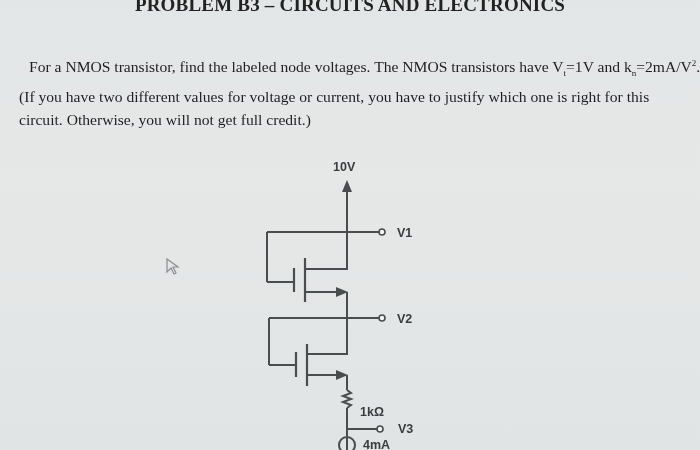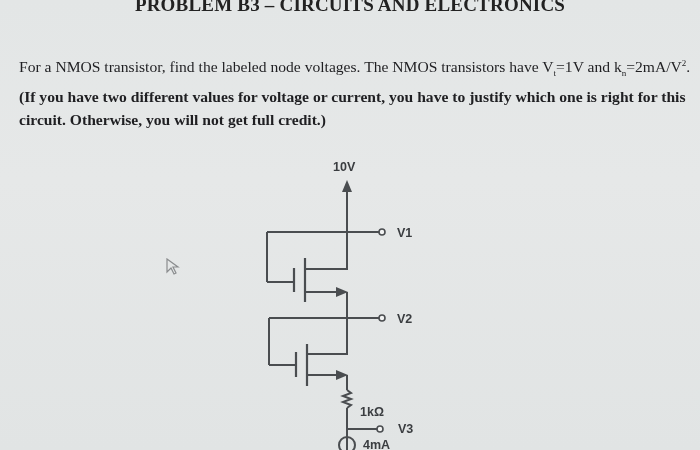--- a/index.html
+++ b/index.html
@@ -11,22 +11,22 @@
     }
     .title {
       position: absolute; left: 0; width: 700px; top: -6px;
       text-align: center; font-weight: bold; font-size: 19px; letter-spacing: 0.2px;
       color: #222;
     }
     .para {
       position: absolute; left: 19px; top: 52px; width: 670px;
       font-size: 15.6px; line-height: 23px; color: #1f1f22;
     }
-    .para .l1 { white-space: nowrap; }
-    .para .bold { font-weight: bold; }
+    .para .l1 { white-space: nowrap; margin-left: 10px; }
+    .para .bold { font-weight: normal; }
     .para sub, .para sup { font-size: 9px; }
     .circuit { position: absolute; left: 0; top: 0; width: 700px; height: 450px; }
     .clabel { font-family: "Liberation Sans", sans-serif; font-weight: bold; font-size: 12.5px; fill: #3a3d40; }
     .cursor { position: absolute; left: 166px; top: 258px; width: 16px; height: 18px; }
   </style>
 </head>
 <body>
 
 <div class="title">PROBLEM B3 – CIRCUITS AND ELECTRONICS</div>
 

